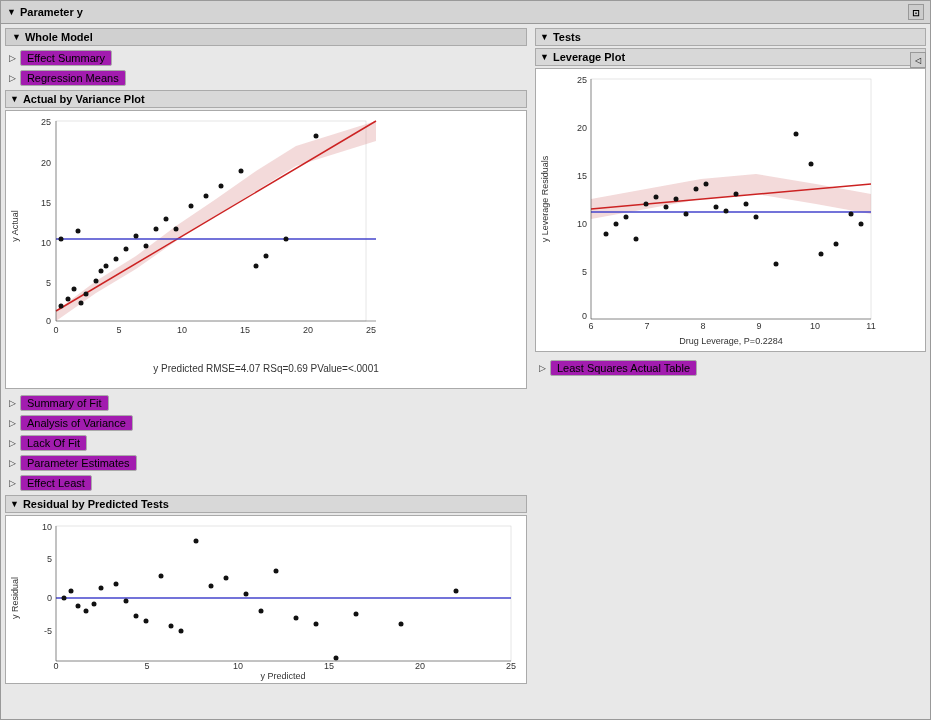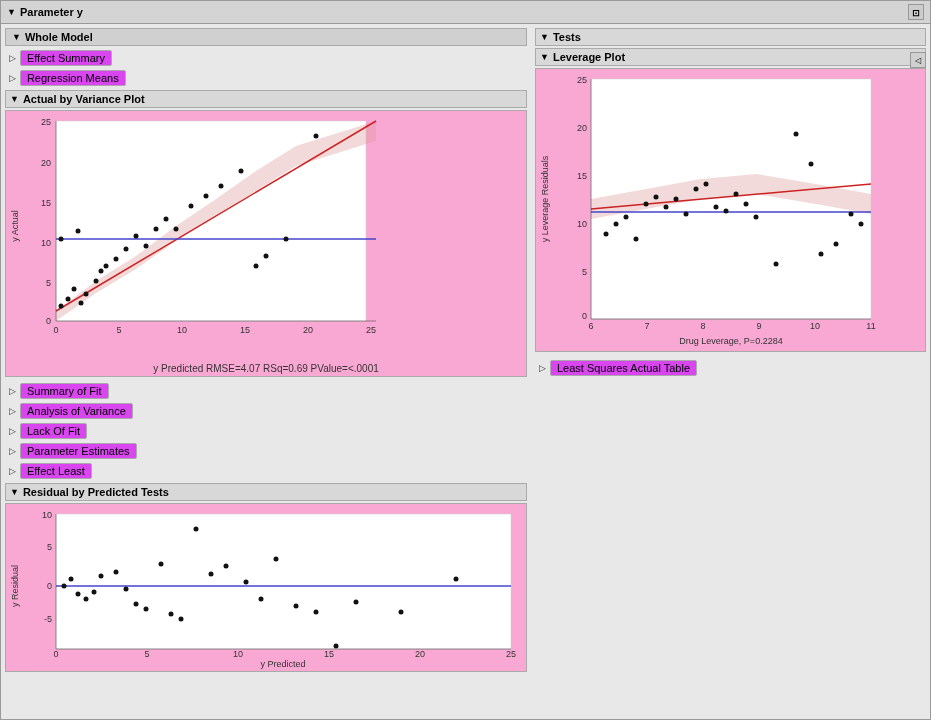--- a/index.html
+++ b/index.html
@@ -66,29 +66,29 @@
       align-items: center;
       padding: 1px 4px;
       margin: 1px 0;
     }
     .collapsible-row .tri {
       font-size: 9px;
       margin-right: 4px;
       color: #333;
     }
     .btn-label {
-      background: #d946ef;
+      background: #a21caf;
       border: 1px solid #aaa;
       padding: 1px 6px;
       font-size: 11px;
       cursor: pointer;
       border-radius: 2px;
     }
     .plot-container {
-      background: #f9a8d4;
+      background: #ffffff;
       border: 1px solid #aaa;
       margin: 2px 0;
       position: relative;
     }
     svg text {
       font-family: Arial, sans-serif;
     }
   </style>
 </head>
 <body>
@@ -176,21 +176,21 @@
             <text x="176" y="222" text-anchor="middle" font-size="9" fill="#333">10</text>
             <text x="239" y="222" text-anchor="middle" font-size="9" fill="#333">15</text>
             <text x="302" y="222" text-anchor="middle" font-size="9" fill="#333">20</text>
             <text x="365" y="222" text-anchor="middle" font-size="9" fill="#333">25</text>
 
             <line x1="50" y1="210" x2="370" y2="210" stroke="#333" stroke-width="0.5"></line>
             <line x1="50" y1="10" x2="50" y2="210" stroke="#333" stroke-width="0.5"></line>
 
             <text x="12" y="115" text-anchor="middle" font-size="9" fill="#333" transform="rotate(-90,12,115)">y Actual</text>
           </svg>
-          <div style="text-align:center;font-size:10px;color:#333;padding-bottom:2px;">y Predicted RMSE=4.07 RSq=0.69 PValue=&lt;.0001</div>
+          <div style="text-align:center;font-size:10px;color:#333;padding-bottom:14px;">y Predicted RMSE=4.07 RSq=0.69 PValue=&lt;.0001</div>
         </div>
       </div>
 
       <div class="collapsible-row">
         <span class="tri">▷</span>
         <button class="btn-label">Summary of Fit</button>
       </div>
       <div class="collapsible-row">
         <span class="tri">▷</span>
         <button class="btn-label">Analysis of Variance</button>

